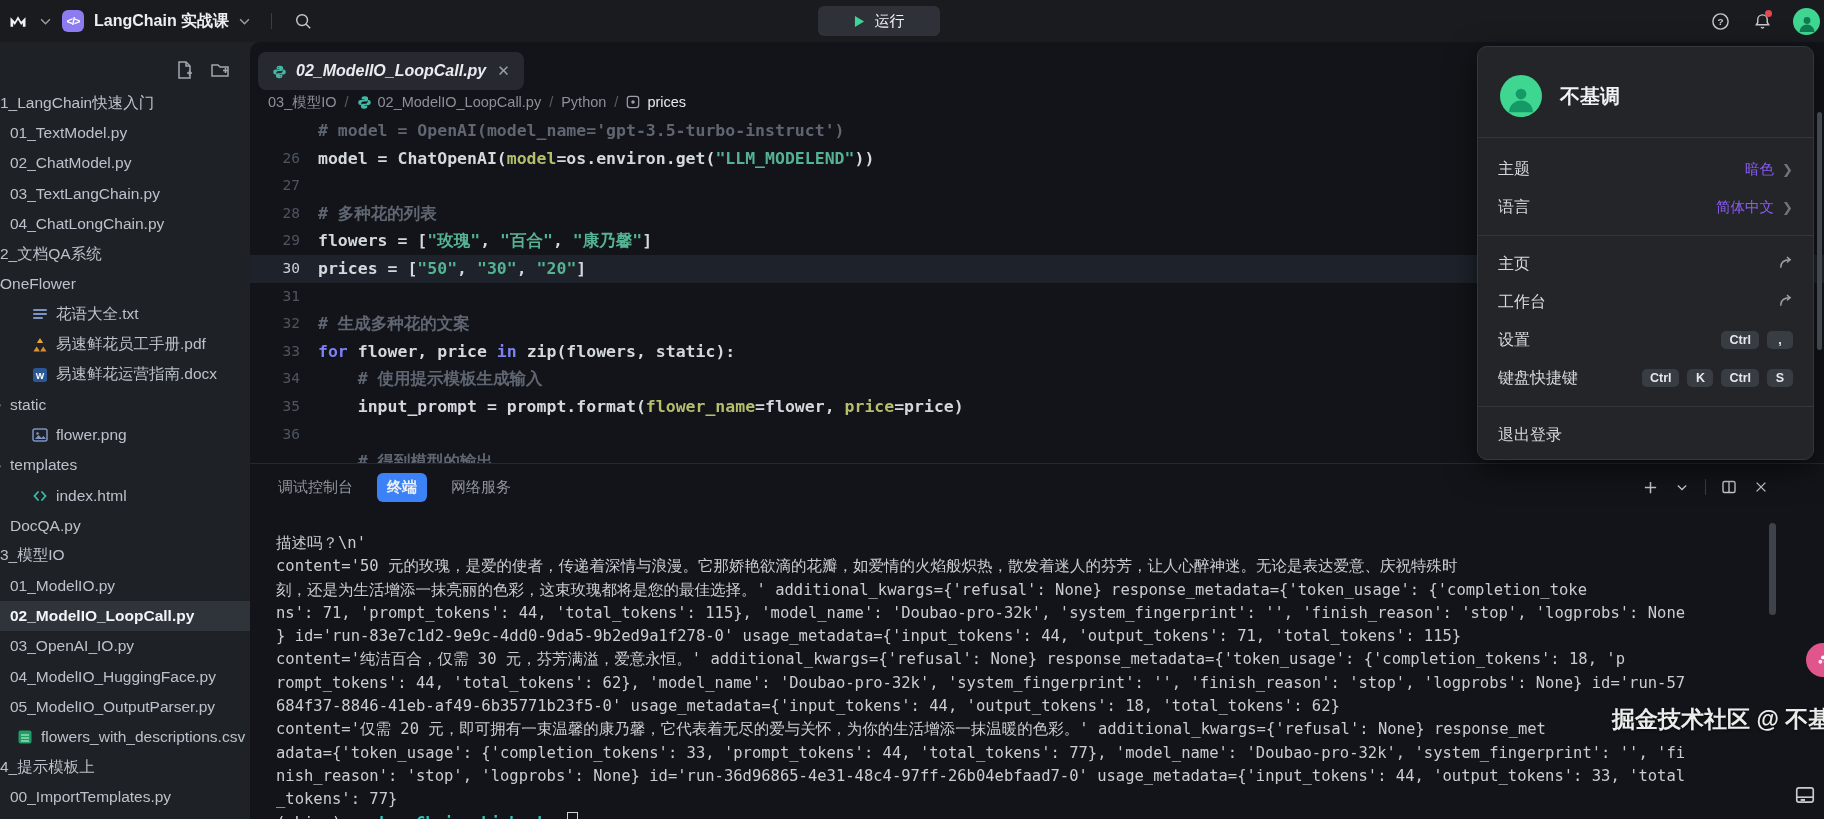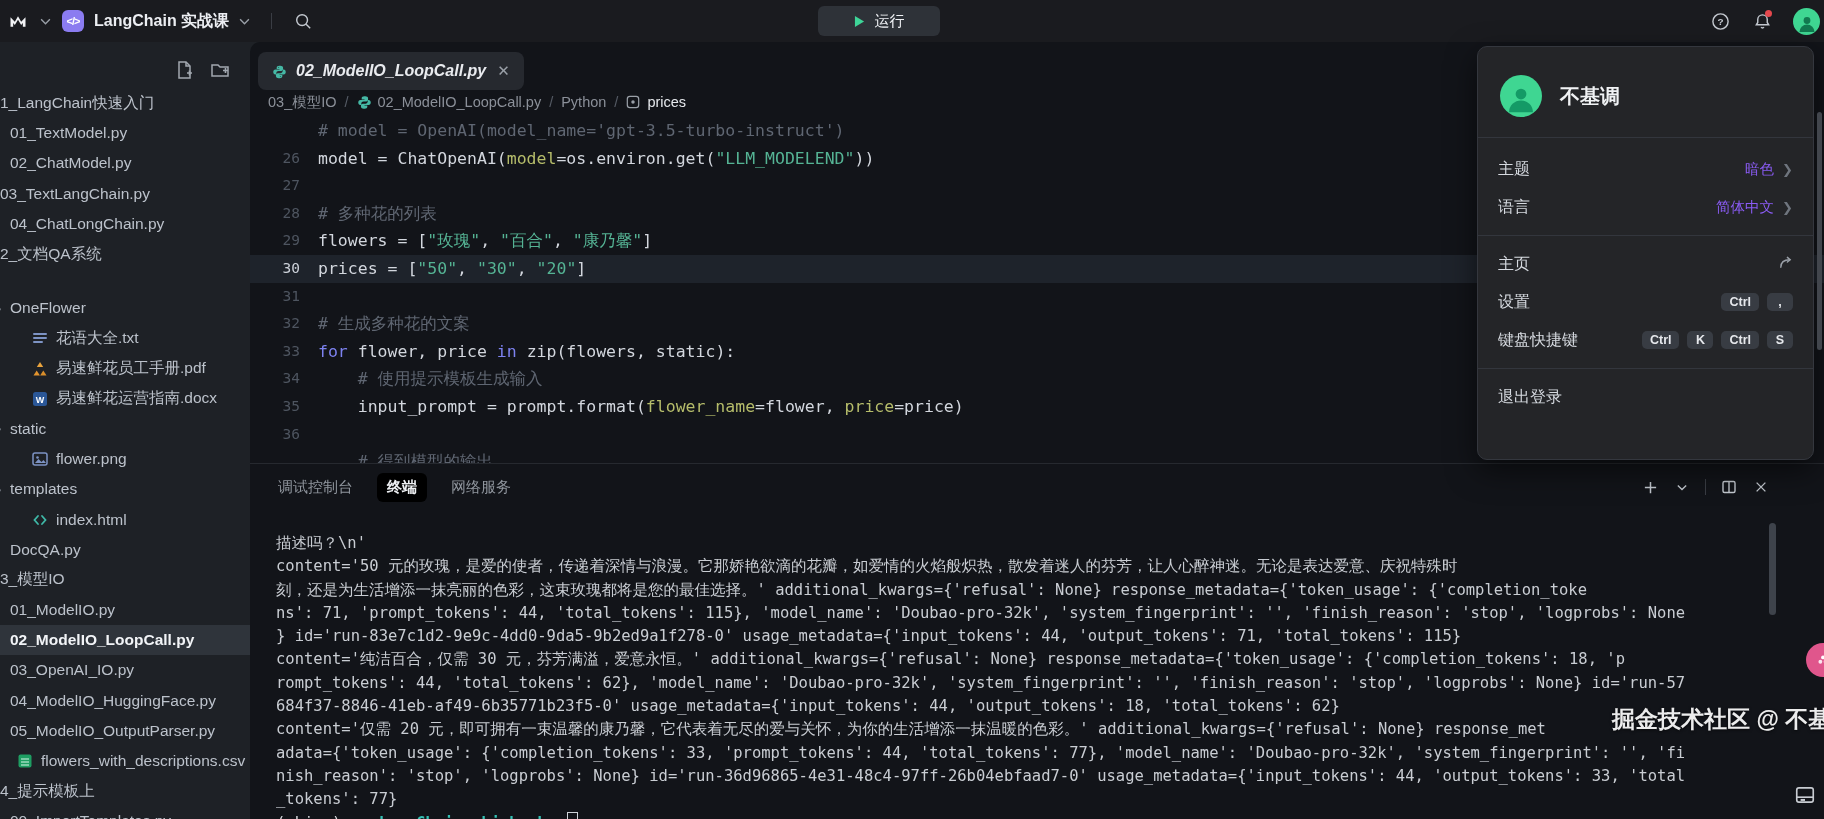--- a/index.html
+++ b/index.html
@@ -41,28 +41,28 @@
   .breadcrumbs .sep{color:#565c66;}
   .breadcrumbs .crumb{display:flex;align-items:center;gap:6px;}
   .breadcrumbs .strong{color:#e6e9ed;}
   .bc-icon{width:15px;height:15px;display:inline-flex;}
   
   .code-area{position:absolute;left:0;top:75px;right:0;height:346px;overflow:hidden;}
   .code-row{display:flex;height:27.6px;line-height:27.6px;font-family:"DejaVu Sans Mono","Liberation Mono",monospace;font-size:16.5px;}
   .code-row.hl{background:#1e232b;align-items:center;}
   .gutter{width:50px;flex:none;text-align:right;padding-right:18px;color:#4e5560;font-size:14.5px;}
   .code-row.hl .gutter{color:#ccd1d9;}
-  .code-text{white-space:pre;}
+  .code-text{white-space:pre;font-weight:bold;}
   .tok-d{color:#d3d7de}.tok-c{color:#5f6672}.tok-k{color:#7d82f0}.tok-s{color:#55b394}.tok-p{color:#b6bd6b}
   
   .panel{position:absolute;left:0;top:421px;right:0;bottom:0;border-top:1px solid #26292f;}
   .panel-header{position:absolute;left:0;top:0;right:0;height:46px;display:flex;align-items:center;}
   .panel-tabs{display:flex;align-items:center;gap:14px;padding-left:18px;}
   .ptab{font-size:15px;color:#8f959d;padding:5px 10px;border-radius:6px;cursor:pointer;white-space:nowrap;}
-  .ptab.active{background:#000000;color:#eef0f3;font-weight:bold;}
+  .ptab.active{background:#3b82f6;color:#eef0f3;font-weight:bold;}
   .panel-icons{position:absolute;right:54px;top:0;height:46px;display:flex;align-items:center;gap:14px;}
   .picon{width:18px;height:18px;display:flex;align-items:center;justify-content:center;color:#c3c8cf;}
   .pi-divider{width:1px;height:16px;background:#3a3d44;}
   
   .terminal{position:absolute;left:26px;top:68px;width:1430px;bottom:0;overflow:hidden;
             font-family:"DejaVu Sans Mono","Liberation Mono",monospace;font-size:15.5px;color:#c9cdd3;}
   .t-line{height:23.3px;line-height:23.3px;white-space:pre;}
   .prompt .venv{color:#d7dade;}
   .prompt .arrow{color:#3dd68c;font-weight:bold;}
   .prompt .dir{color:#35c1b5;font-weight:bold;}
@@ -173,30 +173,30 @@
     <div class="file-tree" id="file-tree">
         <div class="tree-row" style="padding-left: 0px;">
           <span class="tree-label">1_LangChain快速入门</span>
         </div>
         <div class="tree-row" style="padding-left: 10px;">
           <span class="tree-label">01_TextModel.py</span>
         </div>
         <div class="tree-row" style="padding-left: 10px;">
           <span class="tree-label">02_ChatModel.py</span>
         </div>
-        <div class="tree-row" style=" align-items: center;">
+        <div class="tree-row" style="padding-left: 10px; align-items: center;">
           <span class="tree-label">03_TextLangChain.py</span>
         </div>
         <div class="tree-row" style="padding-left: 10px;">
           <span class="tree-label">04_ChatLongChain.py</span>
         </div>
         <div class="tree-row" style="padding-left: 0px;">
           <span class="tree-label">2_文档QA系统</span>
         </div>
-        <div class="tree-row" style="padding-left: 10px; margin-top: 24px;">
+        <div class="tree-row" style="padding-left: 0;">
           <span class="tree-chevron">❯</span>
           <span class="tree-label">OneFlower</span>
         </div>
         <div class="tree-row" style="padding-left: 32px;">
           <span class="tree-icon">
             <svg viewBox="0 0 16 16" width="16" height="16">
               <g stroke="#7d93c4" stroke-width="2" stroke-linecap="round">
                 <path d="M2 4h12M2 8h12M2 12h8"></path>
               </g>
             </svg>
@@ -485,20 +485,29 @@
         <div class="menu-row">
           <span class="mlabel">主页</span>
           <span class="menu-right">
             <span><svg viewBox="0 0 16 16" width="15" height="15" fill="none" stroke="#9aa0a8" stroke-width="1.5" stroke-linecap="round">
                 <path d="M3 13c0-5.5 3.5-8 9.5-8"></path>
                 <path d="M10 2.5 13 5l-3 2.5"></path>
               </svg></span>
           </span>
         </div>
         <div class="menu-row">
+          <span class="mlabel">工作台</span>
+          <span class="menu-right">
+            <span><svg viewBox="0 0 16 16" width="15" height="15" fill="none" stroke="#9aa0a8" stroke-width="1.5" stroke-linecap="round">
+                <path d="M3 13c0-5.5 3.5-8 9.5-8"></path>
+                <path d="M10 2.5 13 5l-3 2.5"></path>
+              </svg></span>
+          </span>
+        </div>
+        <div class="menu-row">
           <span class="mlabel">设置</span>
           <span class="menu-right">
             <span class="keycap">Ctrl</span>
             <span class="keycap">,</span>
           </span>
         </div>
         <div class="menu-row">
           <span class="mlabel">键盘快捷键</span>
           <span class="menu-right">
             <span class="keycap">Ctrl</span>

